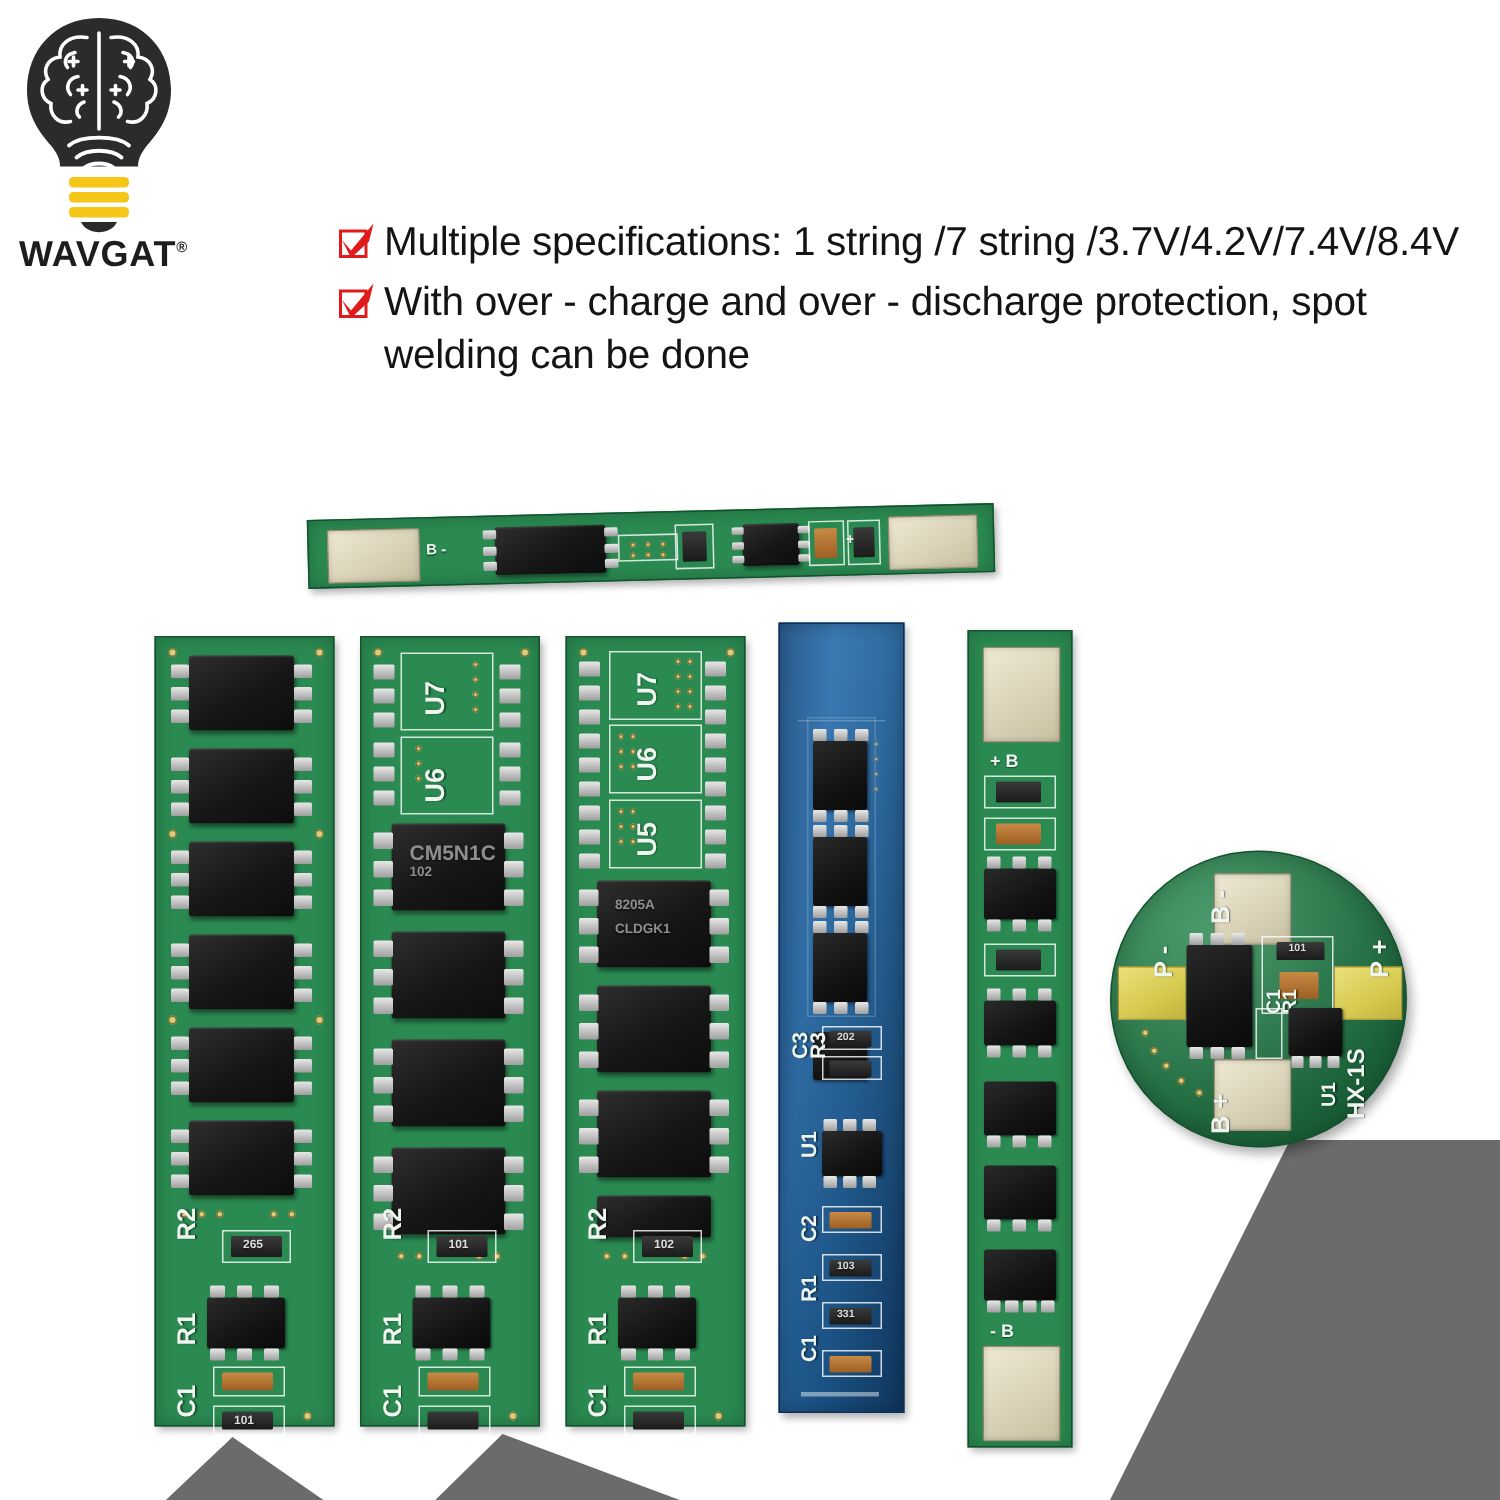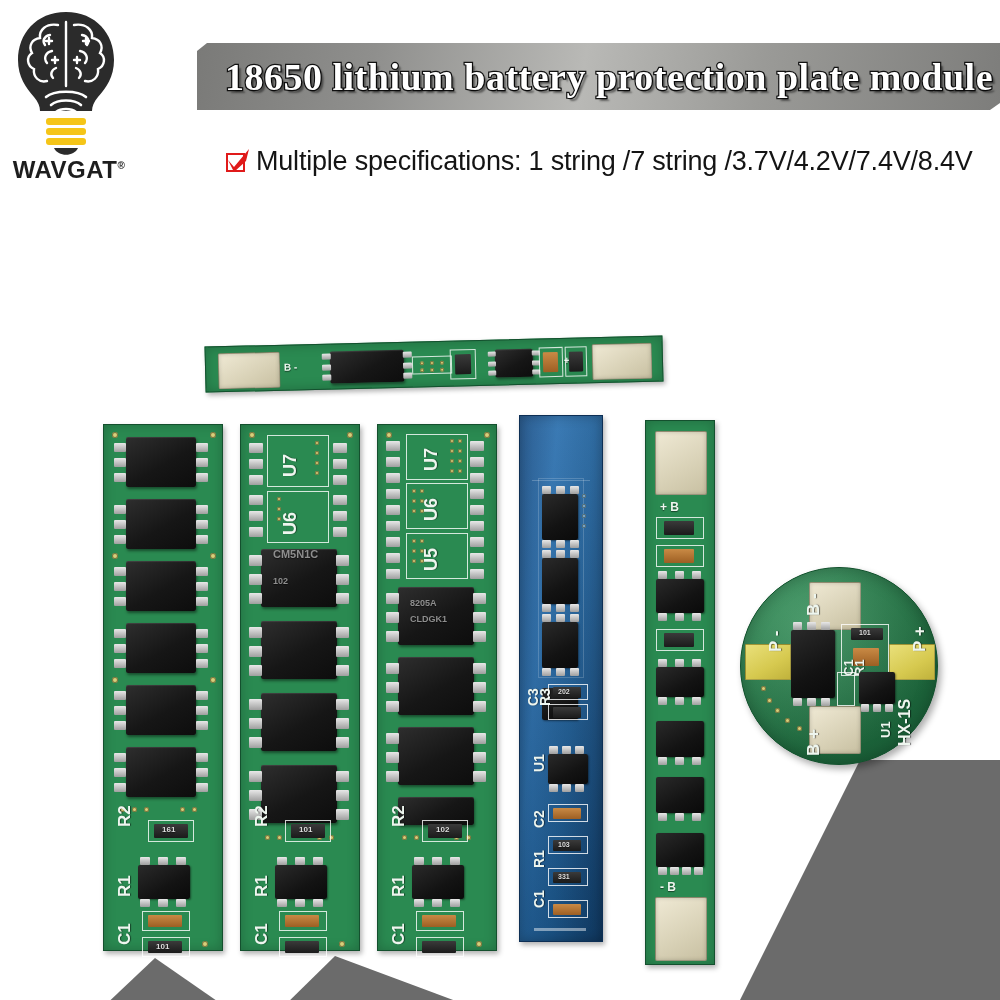--- a/index.html
+++ b/index.html
@@ -161,33 +161,39 @@
       <g fill="#f5c518">
         <rect x="40" y="110" width="40" height="7" rx="3"></rect>
         <rect x="40" y="120" width="40" height="7" rx="3"></rect>
         <rect x="40" y="130" width="40" height="7" rx="3"></rect>
       </g>
       <path d="M48 140 C52 149 68 149 72 140 z" fill="#2b2b2b"></path>
     </svg>
     <div id="logo-wordmark"><span>WAVGAT</span><span id="logo-reg">®</span></div>
   </div>
 
-  <div id="banner">
-    <div id="banner-title">18650 lithium battery protection plate module</div>
-  </div>
 
   <div id="bullets">
     <div class="bullet">
       <span class="chk">
         <span class="box"></span>
         <svg class="tick" viewBox="0 0 26 26">
             <path d="M3 13 L9 20 L24 2 L21 14 L9 25 Z" fill="#e01a1a"></path>
           </svg>
       </span>
       <span class="bullet-text">Multiple specifications: 1 string /7 string /3.7V/4.2V/7.4V/8.4V</span>
+    </div>
+    <div class="bullet">
+      <span class="chk">
+        <span class="box"></span>
+        <svg class="tick" viewBox="0 0 26 26">
+            <path d="M3 13 L9 20 L24 2 L21 14 L9 25 Z" fill="#e01a1a"></path>
+          </svg>
+      </span>
+      <span class="bullet-text">With over - charge and over - discharge protection, spot welding can be done</span>
     </div>
   </div>
 
   <div class="pcb green" id="board-top">
     <div class="pad" style="left:12px;top:6px;width:60px;height:34px;"></div>
     <div class="pad" style="left:386px;top:6px;width:58px;height:34px;"></div>
     <div class="silk-t" style="left:78px;top:17px;font-size:10px;">B -</div>
     <div class="silk-t" style="left:358px;top:17px;font-size:10px;">+ B</div>
     <div class="mosfet" style="left:124px;top:7px;width:74px;height:32px;"></div>
     <div class="leg" style="left:116px;top:9px;width:9px;height:6px;"></div>
@@ -269,21 +275,21 @@
     <div class="via" style="left:106px;top:252px;width:6px;height:6px;"></div>
 
     <div class="via" style="left:16px;top:382px;width:5px;height:5px;"></div>
     <div class="via" style="left:28px;top:382px;width:5px;height:5px;"></div>
     <div class="via" style="left:40px;top:382px;width:5px;height:5px;"></div>
     <div class="via" style="left:76px;top:382px;width:5px;height:5px;"></div>
     <div class="via" style="left:88px;top:382px;width:5px;height:5px;"></div>
     <div class="silk-t" style="left:12px;top:402px;font-size:17px;transform:rotate(-90deg);transform-origin:left top;">R2</div>
     <div class="silk" style="left:44px;top:395px;width:46px;height:22px;"></div>
     <div class="res" style="left:50px;top:399px;width:34px;height:14px;"></div>
-    <div class="silk-t" style="left:58px;top:401px;font-size:8px;color:#ddd;">161</div>
+    <div class="silk-t" style="left:58px;top:401px;font-size:8px;color:#ddd;">265</div>
     <div class="soic" style="left:34px;top:440px;width:52px;height:34px;"></div>
     <div class="leg" style="left:36px;top:432px;width:10px;height:8px;"></div>
     <div class="leg" style="left:54px;top:432px;width:10px;height:8px;"></div>
     <div class="leg" style="left:72px;top:432px;width:10px;height:8px;"></div>
     <div class="leg" style="left:36px;top:474px;width:10px;height:8px;"></div>
     <div class="leg" style="left:54px;top:474px;width:10px;height:8px;"></div>
     <div class="leg" style="left:72px;top:474px;width:10px;height:8px;"></div>
     <div class="silk-t" style="left:12px;top:520px;font-size:17px;transform:rotate(-90deg);transform-origin:left top;">C1</div>
     <div class="silk-t" style="left:12px;top:472px;font-size:17px;transform:rotate(-90deg);transform-origin:left top;">R1</div>
     <div class="silk" style="left:38px;top:486px;width:48px;height:20px;"></div>
@@ -317,21 +323,21 @@
     <div class="leg" style="left:92px;top:18px;width:14px;height:10px;"></div>
     <div class="leg" style="left:92px;top:34px;width:14px;height:10px;"></div>
     <div class="leg" style="left:92px;top:50px;width:14px;height:10px;"></div>
     <div class="leg" style="left:92px;top:70px;width:14px;height:10px;"></div>
     <div class="leg" style="left:92px;top:86px;width:14px;height:10px;"></div>
     <div class="leg" style="left:92px;top:102px;width:14px;height:10px;"></div>
     <div class="mosfet" style="left:20px;top:124px;width:76px;height:58px;"></div>
     <div class="mosfet" style="left:20px;top:196px;width:76px;height:58px;"></div>
     <div class="mosfet" style="left:20px;top:268px;width:76px;height:58px;"></div>
     <div class="mosfet" style="left:20px;top:340px;width:76px;height:58px;"></div>
-    <div class="silk-t" style="left:32px;top:124px;font-size:11px;color:#8e8e8e;">CM5N1C</div>
+    <div class="silk-t" style="left:32px;top:136px;font-size:14px;color:#8e8e8e;">CM5N1C</div>
     <div class="silk-t" style="left:32px;top:152px;font-size:9px;color:#8e8e8e;">102</div>
     <div class="leg" style="left:8px;top:130px;width:13px;height:11px;"></div>
     <div class="leg" style="left:8px;top:149px;width:13px;height:11px;"></div>
     <div class="leg" style="left:8px;top:168px;width:13px;height:11px;"></div>
     <div class="leg" style="left:95px;top:130px;width:13px;height:11px;"></div>
     <div class="leg" style="left:95px;top:149px;width:13px;height:11px;"></div>
     <div class="leg" style="left:95px;top:168px;width:13px;height:11px;"></div>
     <div class="leg" style="left:8px;top:202px;width:13px;height:11px;"></div>
     <div class="leg" style="left:8px;top:221px;width:13px;height:11px;"></div>
     <div class="leg" style="left:8px;top:240px;width:13px;height:11px;"></div>

